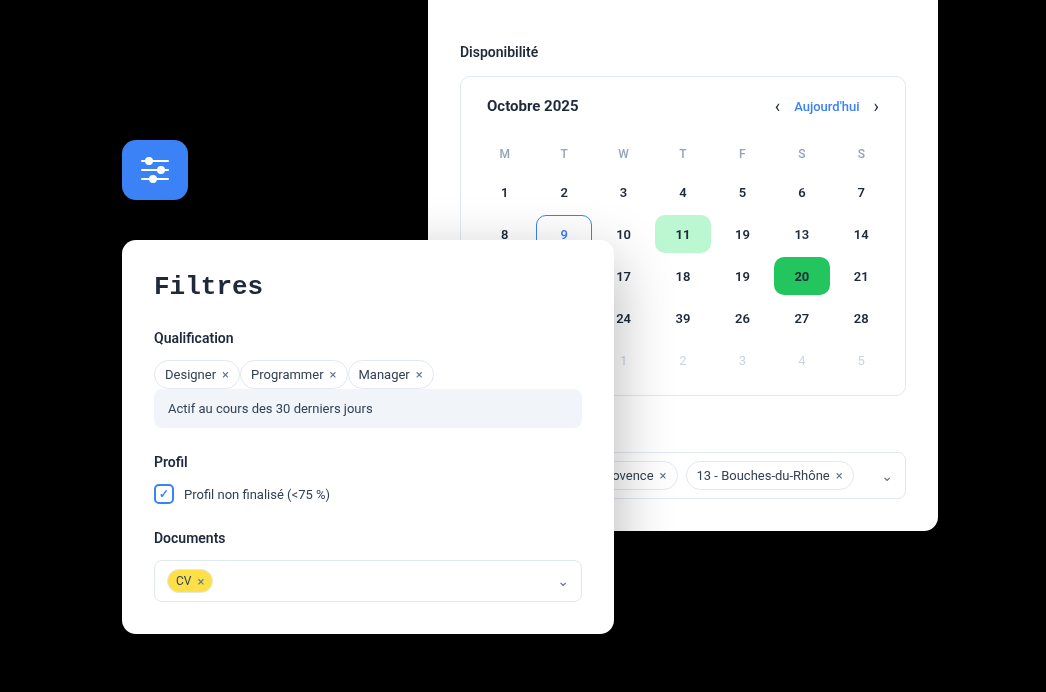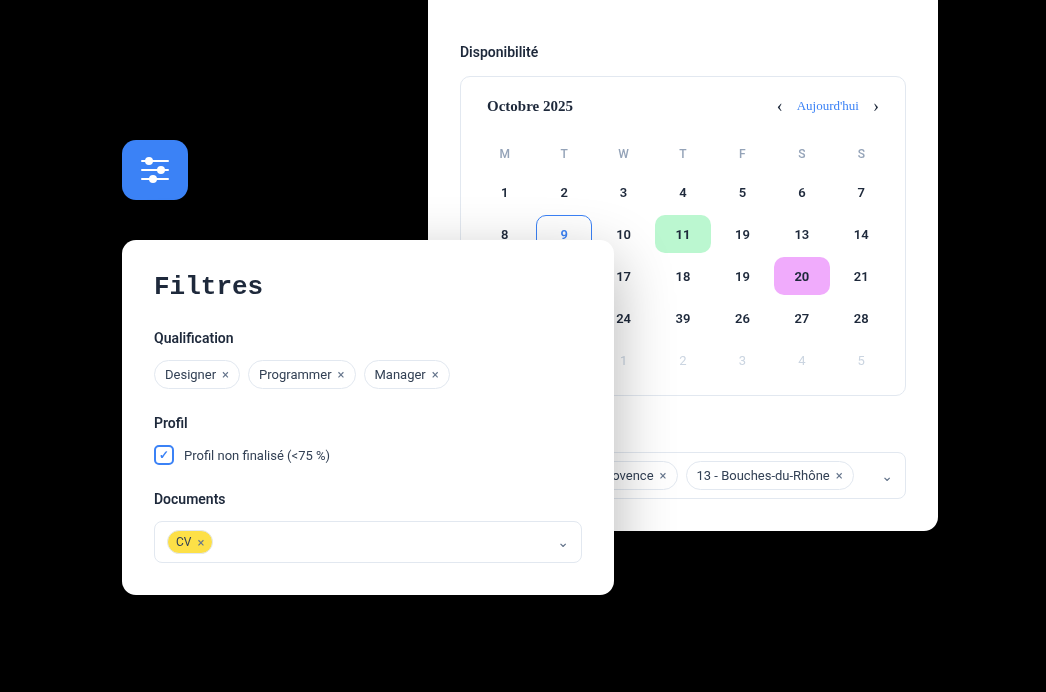--- a/index.html
+++ b/index.html
@@ -42,21 +42,21 @@
     }
     .section-label {
       font-size: 14px;
       font-weight: 600;
       color: #1e293b;
       margin-bottom: 14px;
     }
     .section-label.mt { margin-top: 26px; }
     .tag-row {
       display: flex;
-      gap: 8px;
+      gap: 0;
       flex-wrap: wrap;
     }
     .tag {
       display: inline-flex;
       align-items: center;
       gap: 6px;
       padding: 6px 10px;
       border: 1px solid #e2e8f0;
       border-radius: 16px;
       font-size: 13px;
@@ -141,21 +141,20 @@
       border: 1px solid #e2e8f0;
       border-radius: 10px;
       padding: 20px 16px 16px 16px;
     }
     .cal-header {
       display: flex;
       align-items: center;
       justify-content: space-between;
       margin-bottom: 24px;
       padding: 0 10px;
-      font-family: Liberation Serif, serif;
     }
     .cal-title {
       font-size: 15px;
       font-weight: 700;
       color: #1e293b;
     }
     .cal-nav {
       display: flex;
       align-items: center;
       gap: 14px;
@@ -200,21 +199,21 @@
     .cal-day.outlined {
       border: 1px solid #3b82f6;
       color: #3b82f6;
     }
     .cal-day.selected-light {
       background: #bbf7d0;
       font-weight: 700;
       color: #1e293b;
     }
     .cal-day.selected {
-      background: #f0abfc;
+      background: #22c55e;
       font-weight: 700;
       color: #1e293b;
     }
     .dept-title {
       font-size: 14px;
       font-weight: 600;
       color: #1e293b;
       margin-top: 26px;
       margin-bottom: 14px;
     }
@@ -331,20 +330,21 @@
       <span class="tag">
         <span>Programmer</span>
         <span class="tag-close">×</span>
       </span>
       <span class="tag">
         <span>Manager</span>
         <span class="tag-close">×</span>
       </span>
     </div>
 
+  <div class="activity-box">Actif au cours des 30 derniers jours</div>
 
   <div class="section-label mt">Profil</div>
   <div class="checkbox-row">
     <div class="checkbox">✓</div>
     <div class="checkbox-label">Profil non finalisé (&lt;75 %)</div>
   </div>
 
   <div class="section-label mt">Documents</div>
   <div class="documents-select">
     <div id="doc-tags"><span class="doc-tag">

